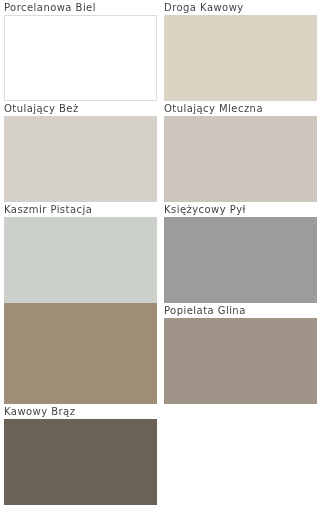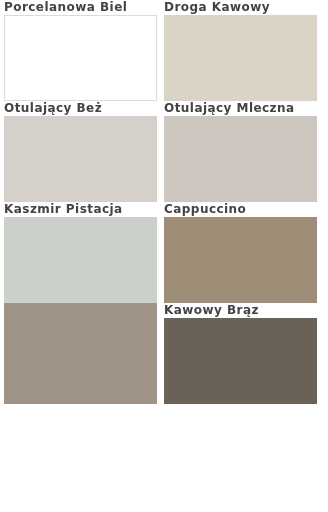--- a/index.html
+++ b/index.html
@@ -27,30 +27,29 @@
     align-content: start;
   }
   .swatch-cell {
     display: flex;
     flex-direction: column;
     width: 153px;
     height: 101px;
     overflow: hidden;
   }
   .swatch-label {
-    font-size: 12px;
+    font-size: 10px;
     line-height: 15px;
     height: 15px;
     letter-spacing: 0.45px;
     color: #434343;
     white-space: nowrap;
     overflow: hidden;
     font-family: "DejaVu Sans", sans-serif;
     flex: 0 0 auto;
-    font-weight: bold;
   }
   .swatch-chip {
     flex: 1 1 auto;
     width: 153px;
     height: 85px;
     box-sizing: border-box;
   }
   .swatch-chip.has-outline {
     border: 1px solid #dcdcdc;
   }
@@ -73,23 +72,27 @@
     </div>
     <div class="swatch-cell">
       <div class="swatch-label">Otulający Mleczna</div>
       <div class="swatch-chip" style="background-color: rgb(205, 198, 190);"></div>
     </div>
     <div class="swatch-cell">
       <div class="swatch-label">Kaszmir Pistacja</div>
       <div class="swatch-chip" style="background-color: rgb(203, 208, 202);"></div>
     </div>
     <div class="swatch-cell">
-      <div class="swatch-label">Cappuccino</div>
+      <div class="swatch-label">Księżycowy Pył</div>
+      <div class="swatch-chip" style="background-color: rgb(154, 156, 158);"></div>
+    </div>
+    <div class="swatch-cell">
       <div class="swatch-chip" style="background-color: rgb(158, 142, 119);"></div>
     </div>
     <div class="swatch-cell">
+      <div class="swatch-label">Popielata Glina</div>
       <div class="swatch-chip" style="background-color: rgb(160, 148, 136);"></div>
     </div>
     <div class="swatch-cell">
       <div class="swatch-label">Kawowy Brąz</div>
       <div class="swatch-chip" style="background-color: rgb(106, 97, 87);"></div>
     </div>
   </div>
 
 </body></html>

